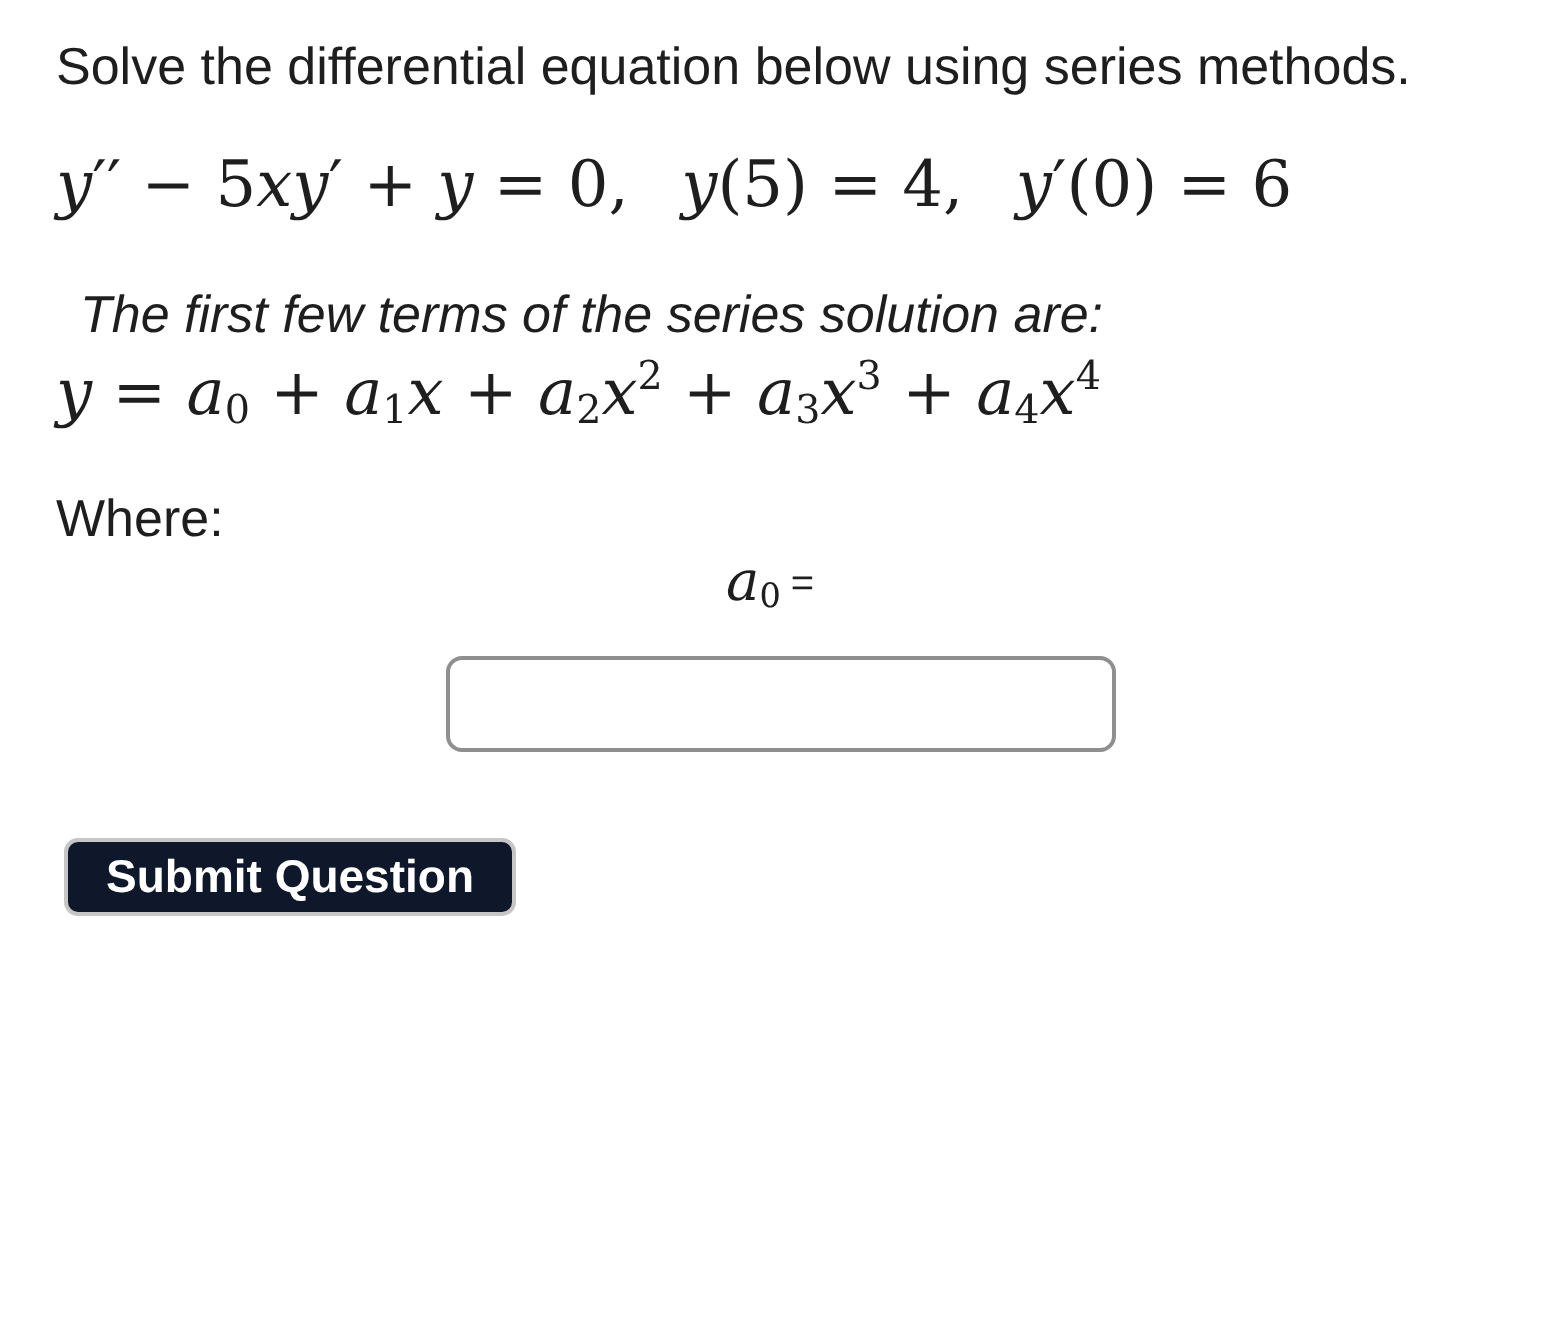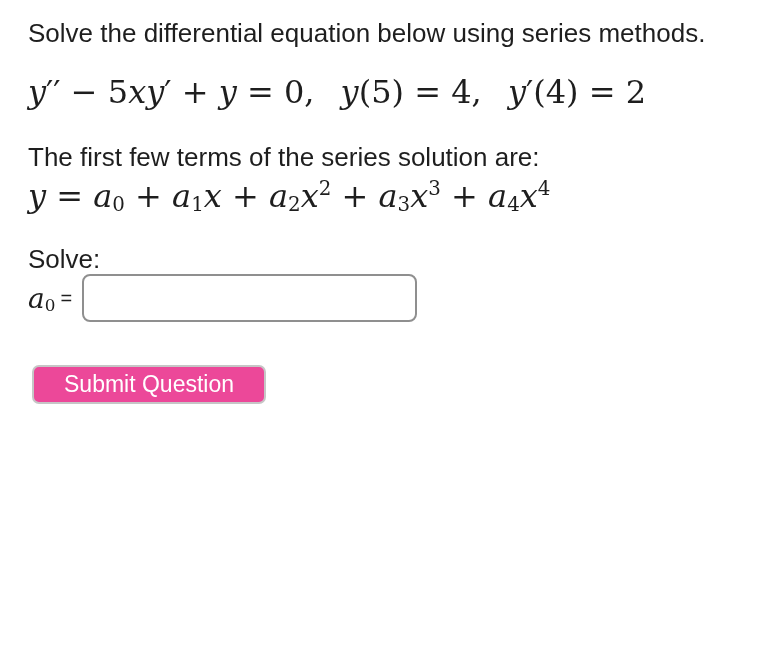--- a/index.html
+++ b/index.html
@@ -36,35 +36,37 @@
     line-height: 0;
     vertical-align: -0.22em;
   }
   .math-line sup {
     font-size: 62%;
     line-height: 0;
     vertical-align: 0.62em;
   }
   #eq-differential { margin-top: 22px; }
   .series-intro {
-    margin: 28px 0 0 0;
+    margin: 28px 0 0 12px;
     font-size: 26px;
     line-height: 34px;
+    font-style: italic;
   }
   #eq-series { margin-top: 0; line-height: 44px; }
   .where-label {
     margin: 26px 0 0 0;
     font-size: 26px;
     line-height: 30px;
   }
   .answers { margin-top: 0; }
   .answer-row {
     display: flex;
     align-items: center;
     margin: 0 0 6px 0;
+    flex-direction: column;
   }
   .answer-label {
     flex: 0 0 54px;
     width: 54px;
     font-family: "DejaVu Serif", serif;
     font-size: 28px;
     color: #1e1e1e;
     white-space: nowrap;
   }
   .answer-label .mi { font-style: italic; }
@@ -87,46 +89,46 @@
     border-radius: 8px;
     background: #ffffff;
     font-family: "Liberation Sans", sans-serif;
     font-size: 24px;
     padding: 0 12px;
     outline: none;
   }
   .submit-btn {
     display: inline-block;
     margin: 37px 0 0 4px;
-    background: #ec4899;
+    background: #0f172a;
     color: #ffffff;
     font-family: "Liberation Sans", sans-serif;
-    font-weight: 400;
+    font-weight: 700;
     font-size: 23px;
     line-height: 29px;
-    padding: 3px 30px;
+    padding: 3px 19px;
     border: 2px solid #c6c6c6;
     border-radius: 7px;
     cursor: pointer;
   }
 </style>
 </head>
 <body>
 
 <div class="page">
 
   <p class="prompt">Solve the differential equation below using series methods.</p>
 
-  <div class="math-line" id="eq-differential"><span class="mi">y</span><span>′′</span><span> − 5</span><span class="mi">xy</span><span>′</span><span> + </span><span class="mi">y</span><span> = 0,  </span><span class="mi">y</span><span>(5) = 4,  </span><span class="mi">y</span><span>′</span><span>(4) = 2</span></div>
+  <div class="math-line" id="eq-differential"><span class="mi">y</span><span>′′</span><span> − 5</span><span class="mi">xy</span><span>′</span><span> + </span><span class="mi">y</span><span> = 0,  </span><span class="mi">y</span><span>(5) = 4,  </span><span class="mi">y</span><span>′</span><span>(0) = 6</span></div>
 
   <p class="series-intro">The first few terms of the series solution are:</p>
 
   <div class="math-line" id="eq-series"><span class="mi">y</span><span> = </span><span class="mi">a</span><sub>0</sub><span> + </span><span class="mi">a</span><sub>1</sub><span class="mi">x</span><span> + </span><span class="mi">a</span><sub>2</sub><span class="mi">x</span><sup>2</sup><span> + </span><span class="mi">a</span><sub>3</sub><span class="mi">x</span><sup>3</sup><span> + </span><span class="mi">a</span><sub>4</sub><span class="mi">x</span><sup>4</sup></div>
 
-  <p class="where-label">Solve:</p>
+  <p class="where-label">Where:</p>
 
   <div class="answers">
 
     <div class="answer-row">
       <span class="answer-label"><span class="mi">a</span><sub>0</sub><span class="eq">=</span></span>
       <input class="answer-input" type="text" value="" style="">
     </div>
 
 
 

